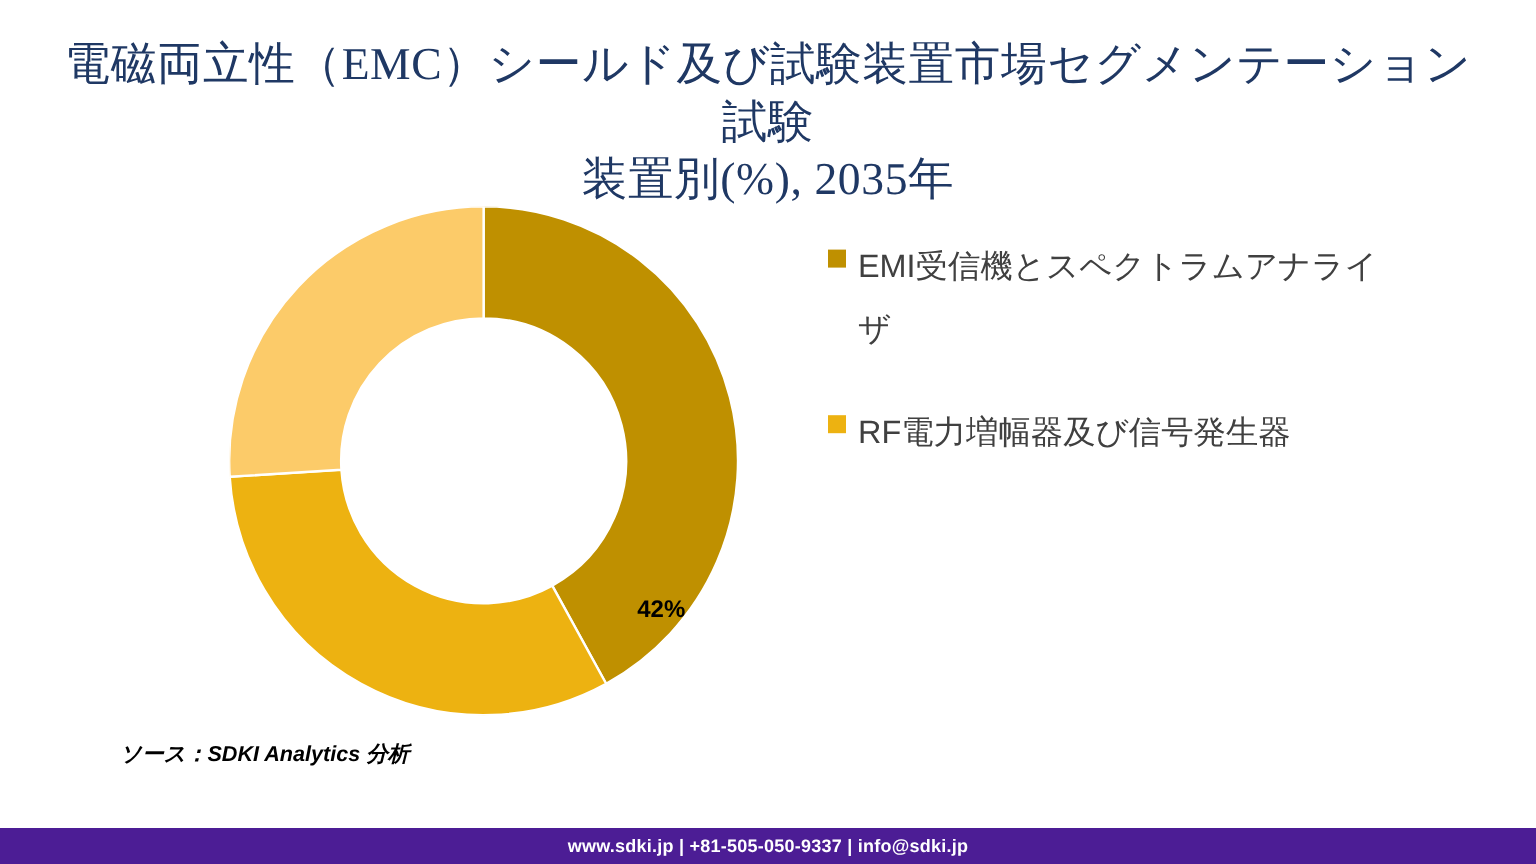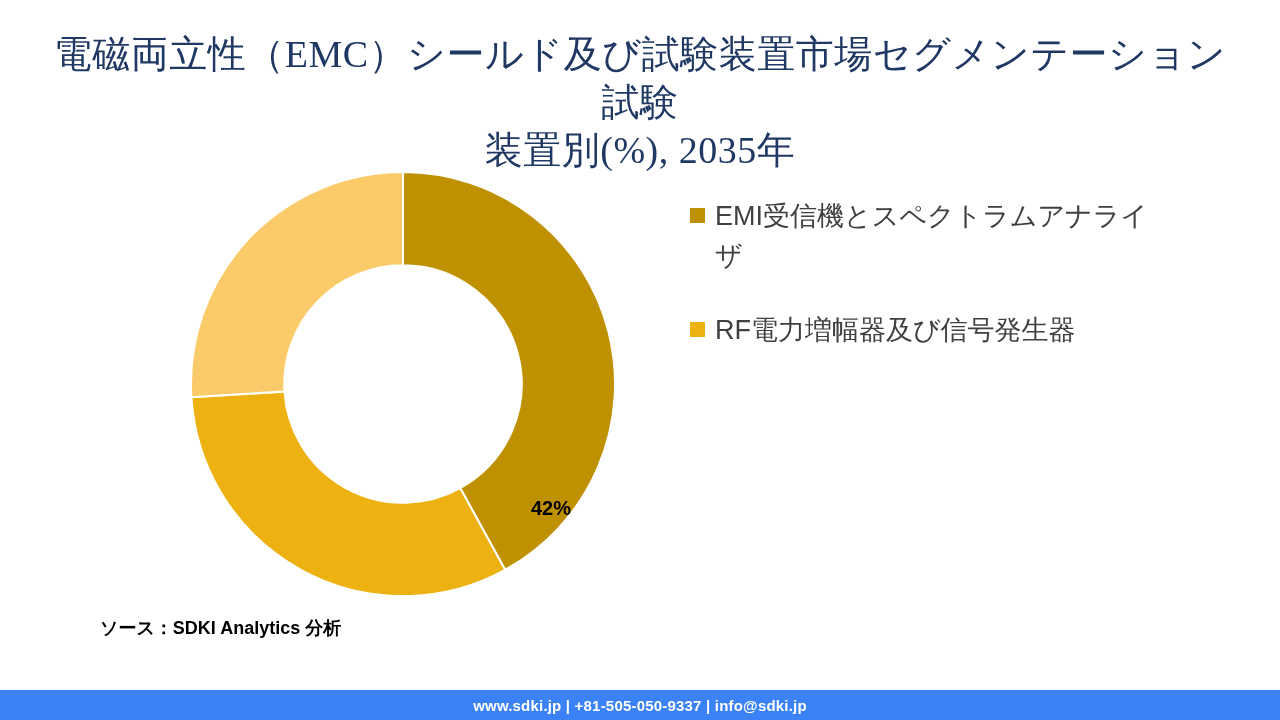--- a/index.html
+++ b/index.html
@@ -69,44 +69,45 @@
   .legend-swatch {
     width: 15px;
     height: 15px;
     flex: 0 0 15px;
     margin-top: 12px;
     margin-right: 10px;
   }
   .legend-label {
     color: #404040;
     font-size: 27px;
-    line-height: 40px;
+    line-height: 52px;
     font-family: "Liberation Sans", sans-serif;
     max-width: 460px;
   }
 
   
   #source-note {
     position: absolute;
     left: 100px;
     top: 616px;
     font-size: 18px;
     font-weight: bold;
+    font-style: italic;
     color: #000000;
     font-family: "Liberation Sans", sans-serif;
   }
 
   
   #footer-bar {
     position: absolute;
     left: 0;
     bottom: 0;
     width: 1280px;
     height: 30px;
-    background: #3b82f6;
+    background: #4c1d95;
     display: flex;
     align-items: center;
     justify-content: center;
   }
   #footer-text {
     color: #ffffff;
     font-size: 15px;
     font-weight: bold;
     letter-spacing: 0.2px;
     font-family: "Liberation Sans", sans-serif;

